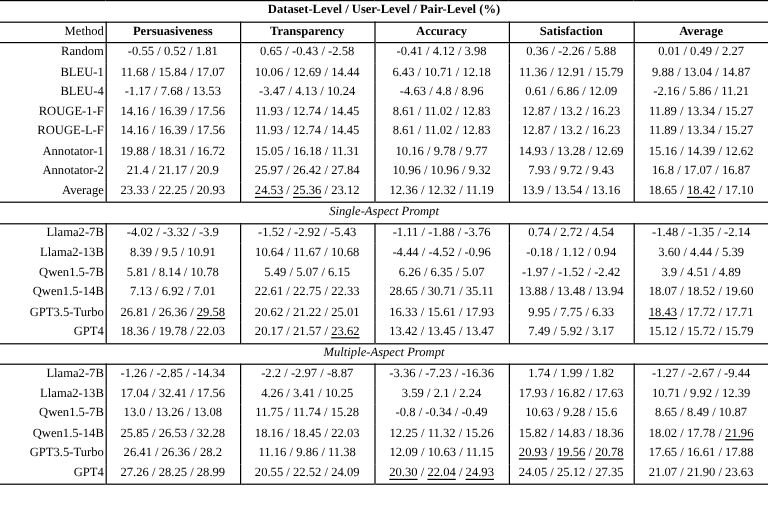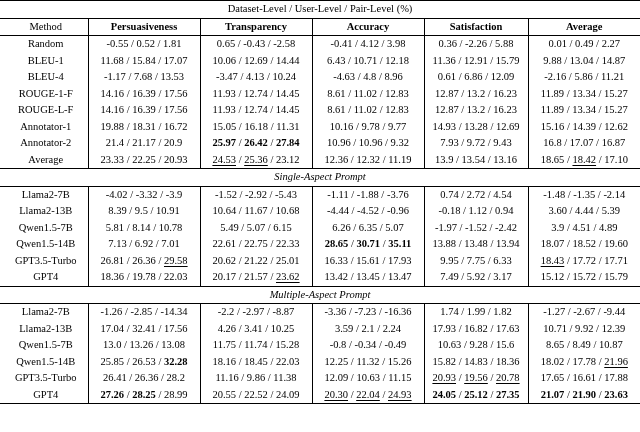--- a/index.html
+++ b/index.html
@@ -19,33 +19,33 @@
   }
   th, td {
     font-weight: normal;
     height: 16.5px;
     line-height: 16.5px;
     padding: 0 1px;
     text-align: center;
     white-space: nowrap;
     overflow: hidden;
   }
-  tr.title-row th { border-bottom: 0.8px solid #000; }
+  tr.title-row th { border-bottom: 0.8px solid #000; font-weight: bold; }
   tr.header-row th { border-bottom: 1.2px solid #000; }
   tr.header-row th.aspect { font-weight: bold; }
   tr.header-row th.method-col,
-  td.method { text-align: center; padding-left: 5px; }
+  td.method { text-align: right; padding-left: 5px; }
   tr.header-row th + th,
   tr.data-row td + td { border-left: 0.8px solid #000; }
   tr.section-row td {
     border-top: 0.8px solid #000;
     border-bottom: 0.8px solid #000;
     font-style: italic;
   }
-  .bold { font-weight: bold; }
+  .bold { font-weight: normal; }
   .uline { text-decoration: underline; text-underline-offset: 1.5px; }
 </style>
 </head>
 <body>
 
 <div class="page">
   <table class="results">
     <colgroup>
       <col style="width:88px">
       <col style="width:112px">

